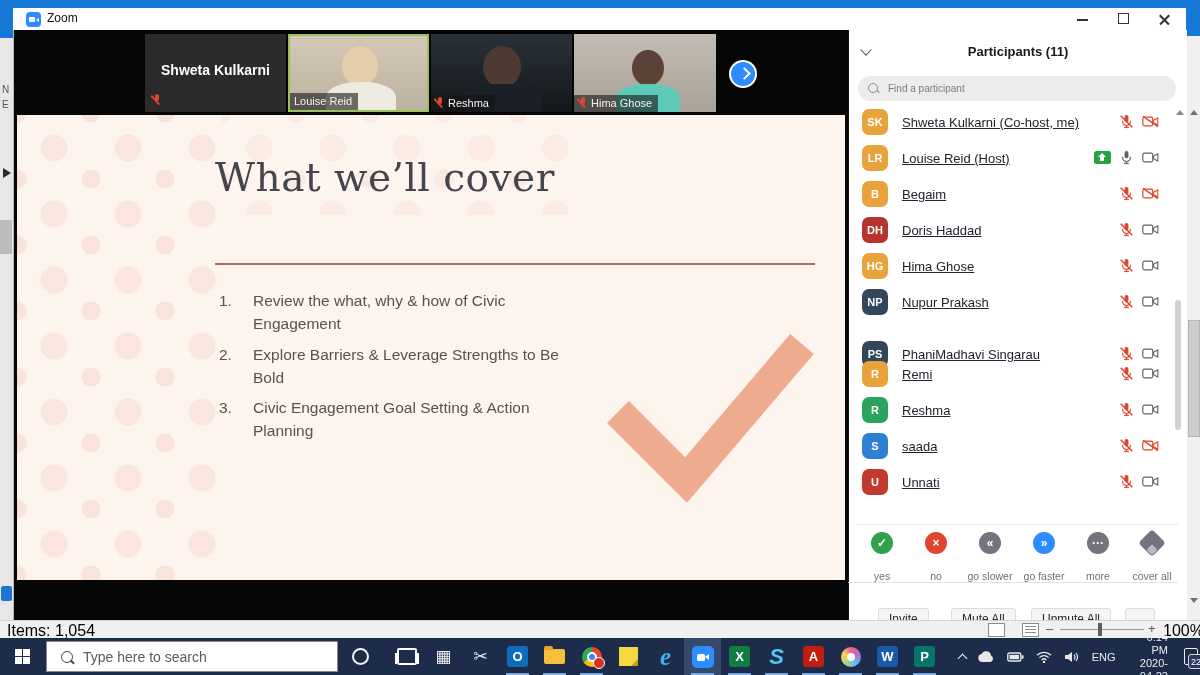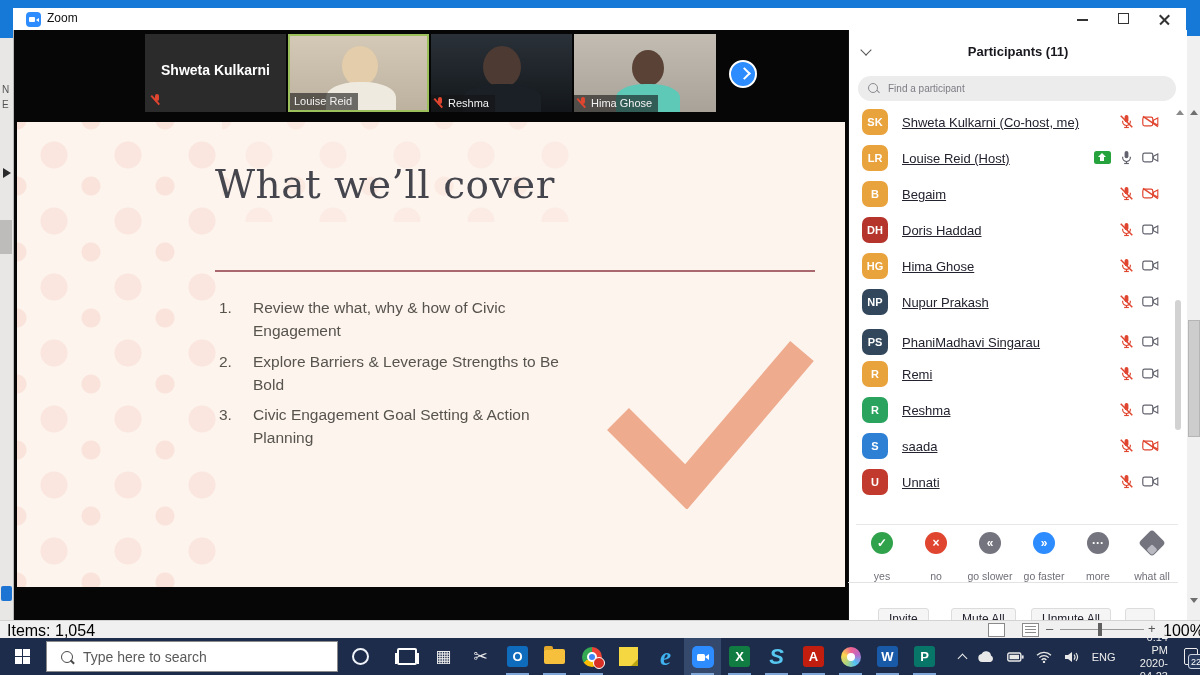--- a/index.html
+++ b/index.html
@@ -67,21 +67,21 @@
   #tile-3 .head{left:58px;top:16px;width:32px;height:36px;background:#5a4336;}
   #tile-3 .torso{left:42px;top:50px;width:64px;height:30px;background:#5fc9b8;}
   .mic-off-mini{display:inline-block;width:10px;height:12px;position:relative;}
   .mic-off-mini::before{content:"";position:absolute;left:3px;top:0;width:4px;height:7px;background:#e0452f;border-radius:2px;}
   .mic-off-mini::after{content:"";position:absolute;left:0;top:1px;width:12px;height:1.5px;background:#e0452f;transform:rotate(48deg);transform-origin:left top;}
   #tile0-mic{position:absolute;left:7px;bottom:6px;}
   #next-btn{left:729px;top:60px;width:28px;height:28px;border-radius:50%;background:#2d8cff;border:2px solid #fff;box-sizing:border-box;}
   #next-btn::before{content:"";position:absolute;left:9px;top:7px;width:7px;height:7px;border-right:2.5px solid #fff;border-top:2.5px solid #fff;transform:rotate(45deg);}
 
   
-  #slide{left:17px;top:122px;width:828px;height:465px;background:#fdf4ee;}
+  #slide{left:17px;top:115px;width:828px;height:465px;background:#fdf4ee;}
   .dots{background-image:
       radial-gradient(circle,#f9e2da 0 13px,rgba(0,0,0,0) 14px),
       radial-gradient(circle,#f8ded4 0 9px,rgba(0,0,0,0) 10px);
       background-size:74px 66px,74px 66px;background-position:0 0,37px 31px;}
   #dots-left{left:0;top:0;width:205px;height:465px;opacity:.75;}
   #dots-top{left:205px;top:0;width:360px;height:100px;opacity:.45;}
   #slide-title{left:198px;top:40px;font-family:"DejaVu Serif","Liberation Serif",serif;font-size:39px;color:#45454d;letter-spacing:.5px;}
   #slide-rule{left:198px;top:148px;width:600px;height:2px;background:#a8686e;}
   .sitem{left:202px;width:360px;font-size:15.5px;line-height:23px;color:#57534d;display:flex;}
   .snum{width:34px;flex:0 0 34px;}
@@ -365,21 +365,21 @@
         <line x1="4.8" y1="12.6" x2="9.2" y2="12.6" stroke="currentColor" stroke-width="1.1"></line>
         <line x1="1.6" y1="1.6" x2="12.4" y2="12.4" stroke="currentColor" stroke-width="1.4"></line>
       </svg>
       <svg class="ic ic-cam svg-cam-on" viewBox="0 0 17 12">
         <rect x="0.8" y="1.6" width="10" height="8.8" rx="1.8" fill="none" stroke="currentColor" stroke-width="1.2"></rect>
         <path d="M11.4 4.8 15.8 2.4v7.2L11.4 7.2z" fill="none" stroke="currentColor" stroke-width="1.1"></path>
       </svg>
 
     </span>
   </div>
-      <div class="prow mic-muted vid-on" style="top: 220px;">
+      <div class="prow mic-muted vid-on" style="top: 232px;">
     <span class="pav" style="background: rgb(50, 71, 92);">PS</span>
     <span class="pname">PhaniMadhavi Singarau</span>
     <span class="picons">
 
       <svg class="ic svg-mic-off" viewBox="0 0 14 14">
         <rect x="5.2" y="1" width="3.6" height="6.6" rx="1.8" fill="currentColor"></rect>
         <path d="M3.4 6.2v.9a3.6 3.6 0 0 0 7.2 0v-.9" fill="none" stroke="currentColor" stroke-width="1.1"></path>
         <line x1="7" y1="10.9" x2="7" y2="12.4" stroke="currentColor" stroke-width="1.1"></line>
         <line x1="4.8" y1="12.6" x2="9.2" y2="12.6" stroke="currentColor" stroke-width="1.1"></line>
         <line x1="1.6" y1="1.6" x2="12.4" y2="12.4" stroke="currentColor" stroke-width="1.4"></line>
@@ -501,21 +501,21 @@
       <div class="fb">
     <span class="fb-ic" style="background: rgb(116, 116, 127);">
           <span class="fb-glyph">···</span>
         </span>
     <span class="fb-label">more</span>
   </div>
       <div class="fb diamond">
     <span class="fb-ic" style="background: rgb(116, 116, 127);">
           <span class="fb-glyph"></span>
         </span>
-    <span class="fb-label">what all</span>
+    <span class="fb-label">cover all</span>
   </div>
     </div>
   <div class="abs" id="p-footer-divider"></div>
   <div class="abs" id="p-footer">
     <button class="pbtn" id="pbtn-0">Invite</button>
     <button class="pbtn" id="pbtn-1">Mute All</button>
     <button class="pbtn" id="pbtn-2">Unmute All</button>
     <button class="pbtn" id="pbtn-3">...</button>
   </div>
 

